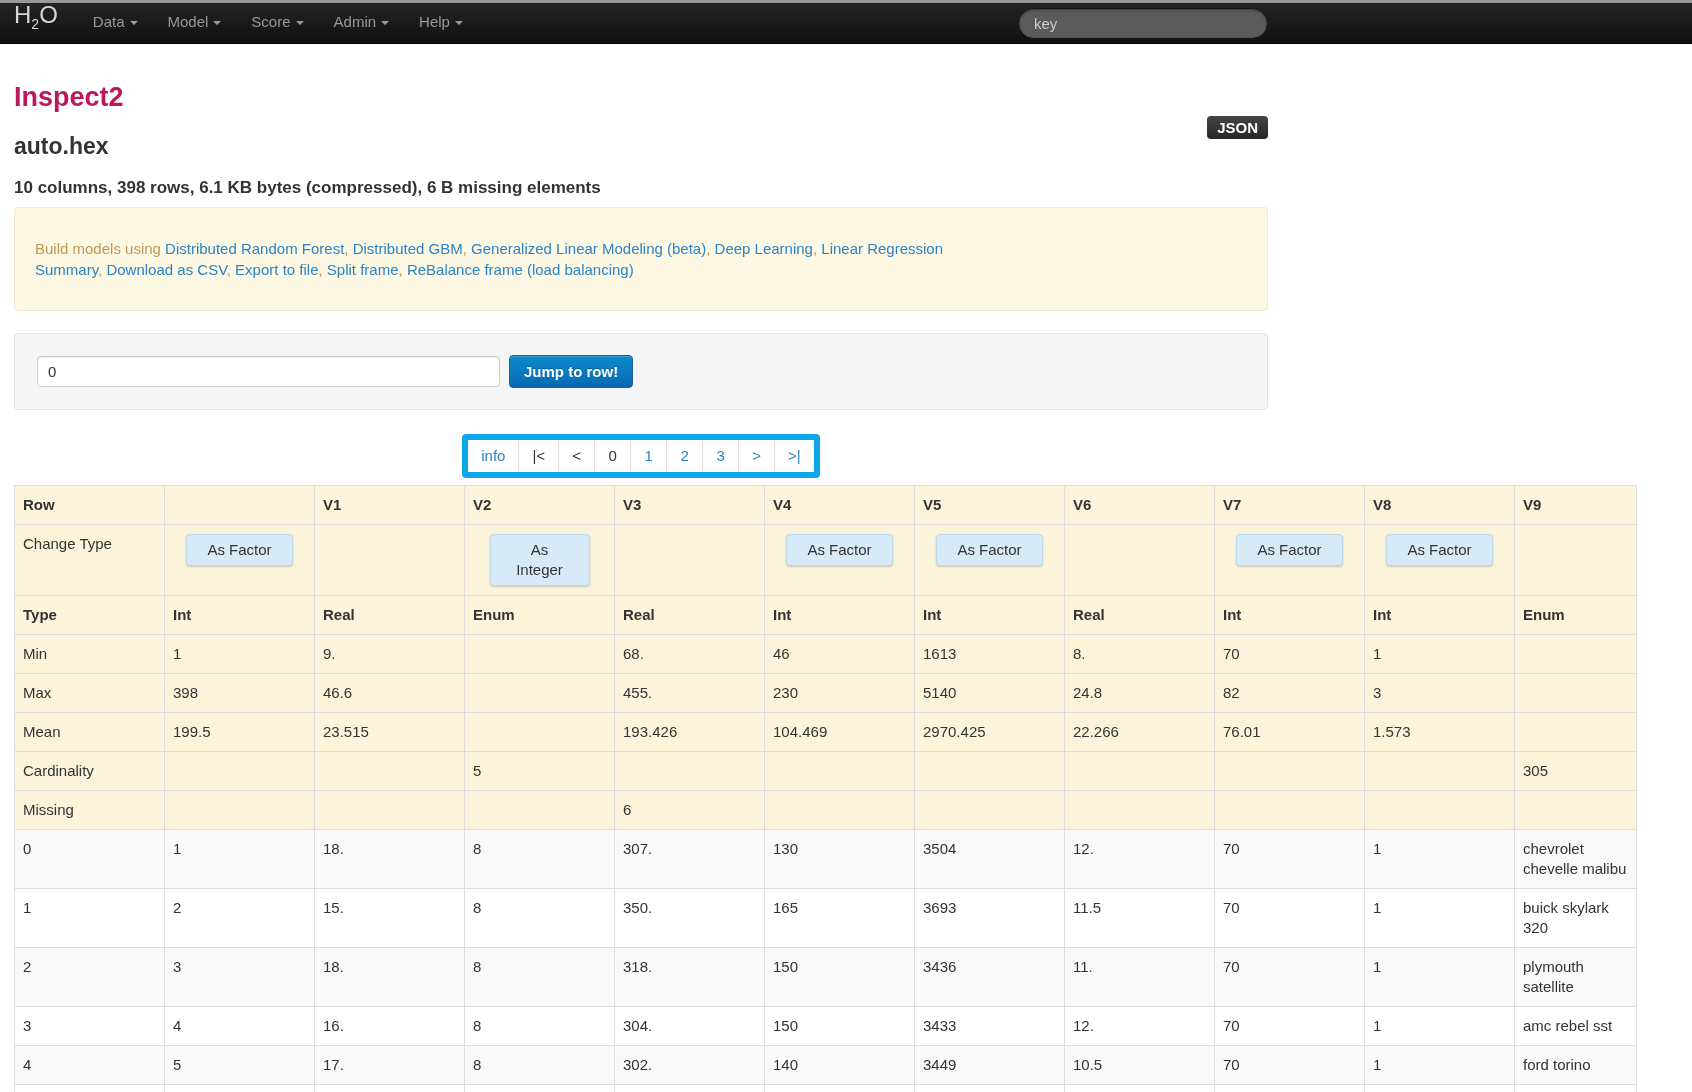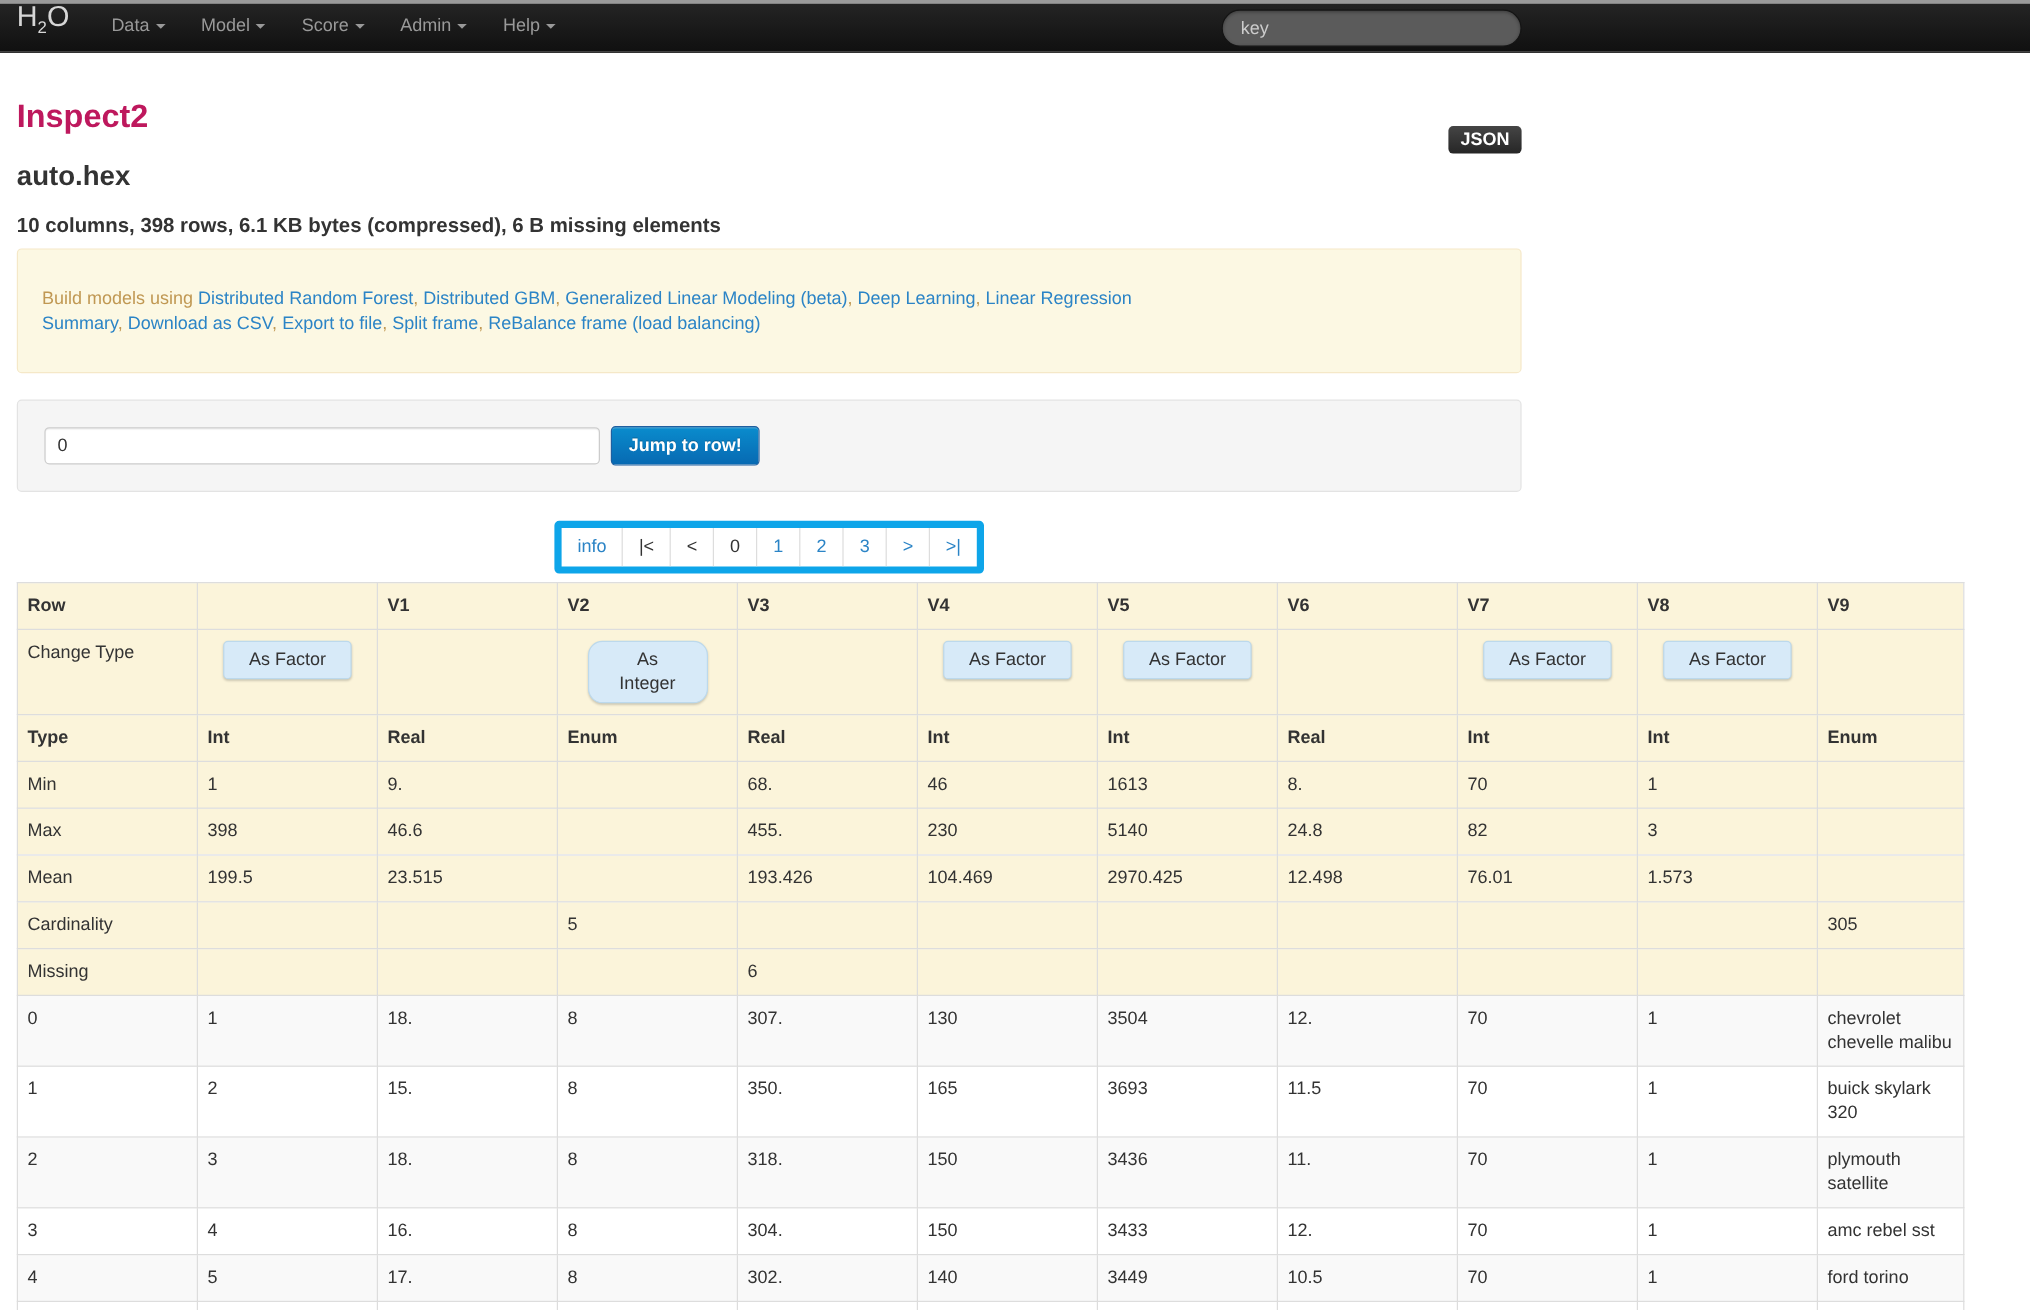--- a/index.html
+++ b/index.html
@@ -15,21 +15,21 @@
   .brand { color:#d6d6d6; font-size:24px; margin-right:20px; cursor:pointer; line-height:1; }
   .brand sub { font-size:14px; }
   .nav-menu { list-style:none; display:flex; margin:0; padding:0; }
   .nav-menu li { padding:10px 15px; color:#999; font-size:15px; cursor:pointer; }
   .caret { display:inline-block; width:0; height:0; border-left:4px solid transparent; border-right:4px solid transparent; border-top:4px solid #999; margin-left:5px; vertical-align:middle; }
   .nav-search { position:absolute; right:0; top:5px; }
   .nav-search input { width:250px; background:#5b5b5b; border:1px solid #141414; border-radius:16px; padding:6px 15px; color:#eee; font-size:15px; outline:none; box-shadow:inset 0 1px 3px rgba(0,0,0,.35); font-family:inherit; }
   .nav-search input::placeholder { color:#ccc; opacity:1; }
 
   .container { width:1254px; margin-left:14px; position:relative; }
-  .json-badge { position:absolute; top:23px; right:0; background:linear-gradient(#454545,#262626); color:#fff; font-weight:bold; font-size:15px; padding:3px 10px; border-radius:4px; cursor:pointer; }
+  .json-badge { position:absolute; top:34px; right:0; background:linear-gradient(#454545,#262626); color:#fff; font-weight:bold; font-size:15px; padding:3px 10px; border-radius:4px; cursor:pointer; }
   h2.page-title { font-size:27px; margin:38px 0 0; color:#be185d; }
   h3.frame-name { font-size:23px; margin:20px 0 0; color:#333; }
   .stats { font-weight:bold; font-size:17px; margin:18px 0 0; }
 
   .alert { margin-top:9px; background:var(--alert-bg,#fcf8e3); border:1px solid var(--alert-border,#f5e8c8); border-radius:4px; padding:30px 20px; color:var(--alert-text,#c09853); line-height:21px; font-size:15px; }
   .alert .links-wrap { max-width:1100px; display:block; }
   .alert a { color:var(--link,#2b84c6); text-decoration:none; cursor:pointer; }
 
   .well { margin-top:22px; background:#f5f5f5; border:1px solid #e3e3e3; border-radius:4px; padding:21px 22px; display:flex; gap:9px; align-items:center; }
   .jump-input { width:463px; padding:6px 10px; border:1px solid #ccc; border-radius:4px; font-size:15px; color:#333; font-family:inherit; box-shadow:inset 0 1px 1px rgba(0,0,0,.08); }
@@ -44,21 +44,21 @@
 
   .table-wrap { margin:7px 14px 0; }
   table.frame { border-collapse:collapse; table-layout:fixed; width:1622px; background:#fff; }
   .frame th, .frame td { border:1px solid #ddd; padding:9px 8px; text-align:left; vertical-align:top; line-height:20px; font-size:15px; overflow:hidden; }
   .frame thead th { background:var(--cream,#fbf4da); font-weight:bold; }
   .frame tr.meta td { background:var(--cream,#fbf4da); }
   .frame tr.bold td { font-weight:bold; }
   .frame tr.change td.btn-cell { text-align:center; }
   .frame tr.data.odd td { background:#f9f9f9; }
   .change-btn { background:var(--chg-bg,#d7eaf8); border:1px solid var(--chg-border,#bcd9ec); border-radius:4px; padding:5px 20px; font-size:15px; color:#333; font-family:inherit; cursor:pointer; box-shadow:0 1px 2px rgba(0,0,0,.18); line-height:20px; }
-  .change-btn.narrow { width:100px; padding:5px 12px;border-radius:12px; }
+  .change-btn.narrow { width:100px; padding:5px 12px; }
   .change-btn.narrow span { display:inline-block; max-width:64px; }
   .frame tr.partial td { height:40px; background:#fff; }
 </style>
 </head>
 <body>
 
 <div class="top-strip"></div>
 
 <nav class="navbar">
   <div class="nav-inner">
@@ -190,21 +190,21 @@
           <td></td>
         </tr>
         <tr class="meta">
           <td>Mean</td>
           <td>199.5</td>
           <td>23.515</td>
           <td></td>
           <td>193.426</td>
           <td>104.469</td>
           <td>2970.425</td>
-          <td>12.498</td>
+          <td>22.266</td>
           <td>76.01</td>
           <td>1.573</td>
           <td></td>
         </tr>
         <tr class="meta">
           <td>Cardinality</td>
           <td></td>
           <td></td>
           <td>5</td>
           <td></td>

